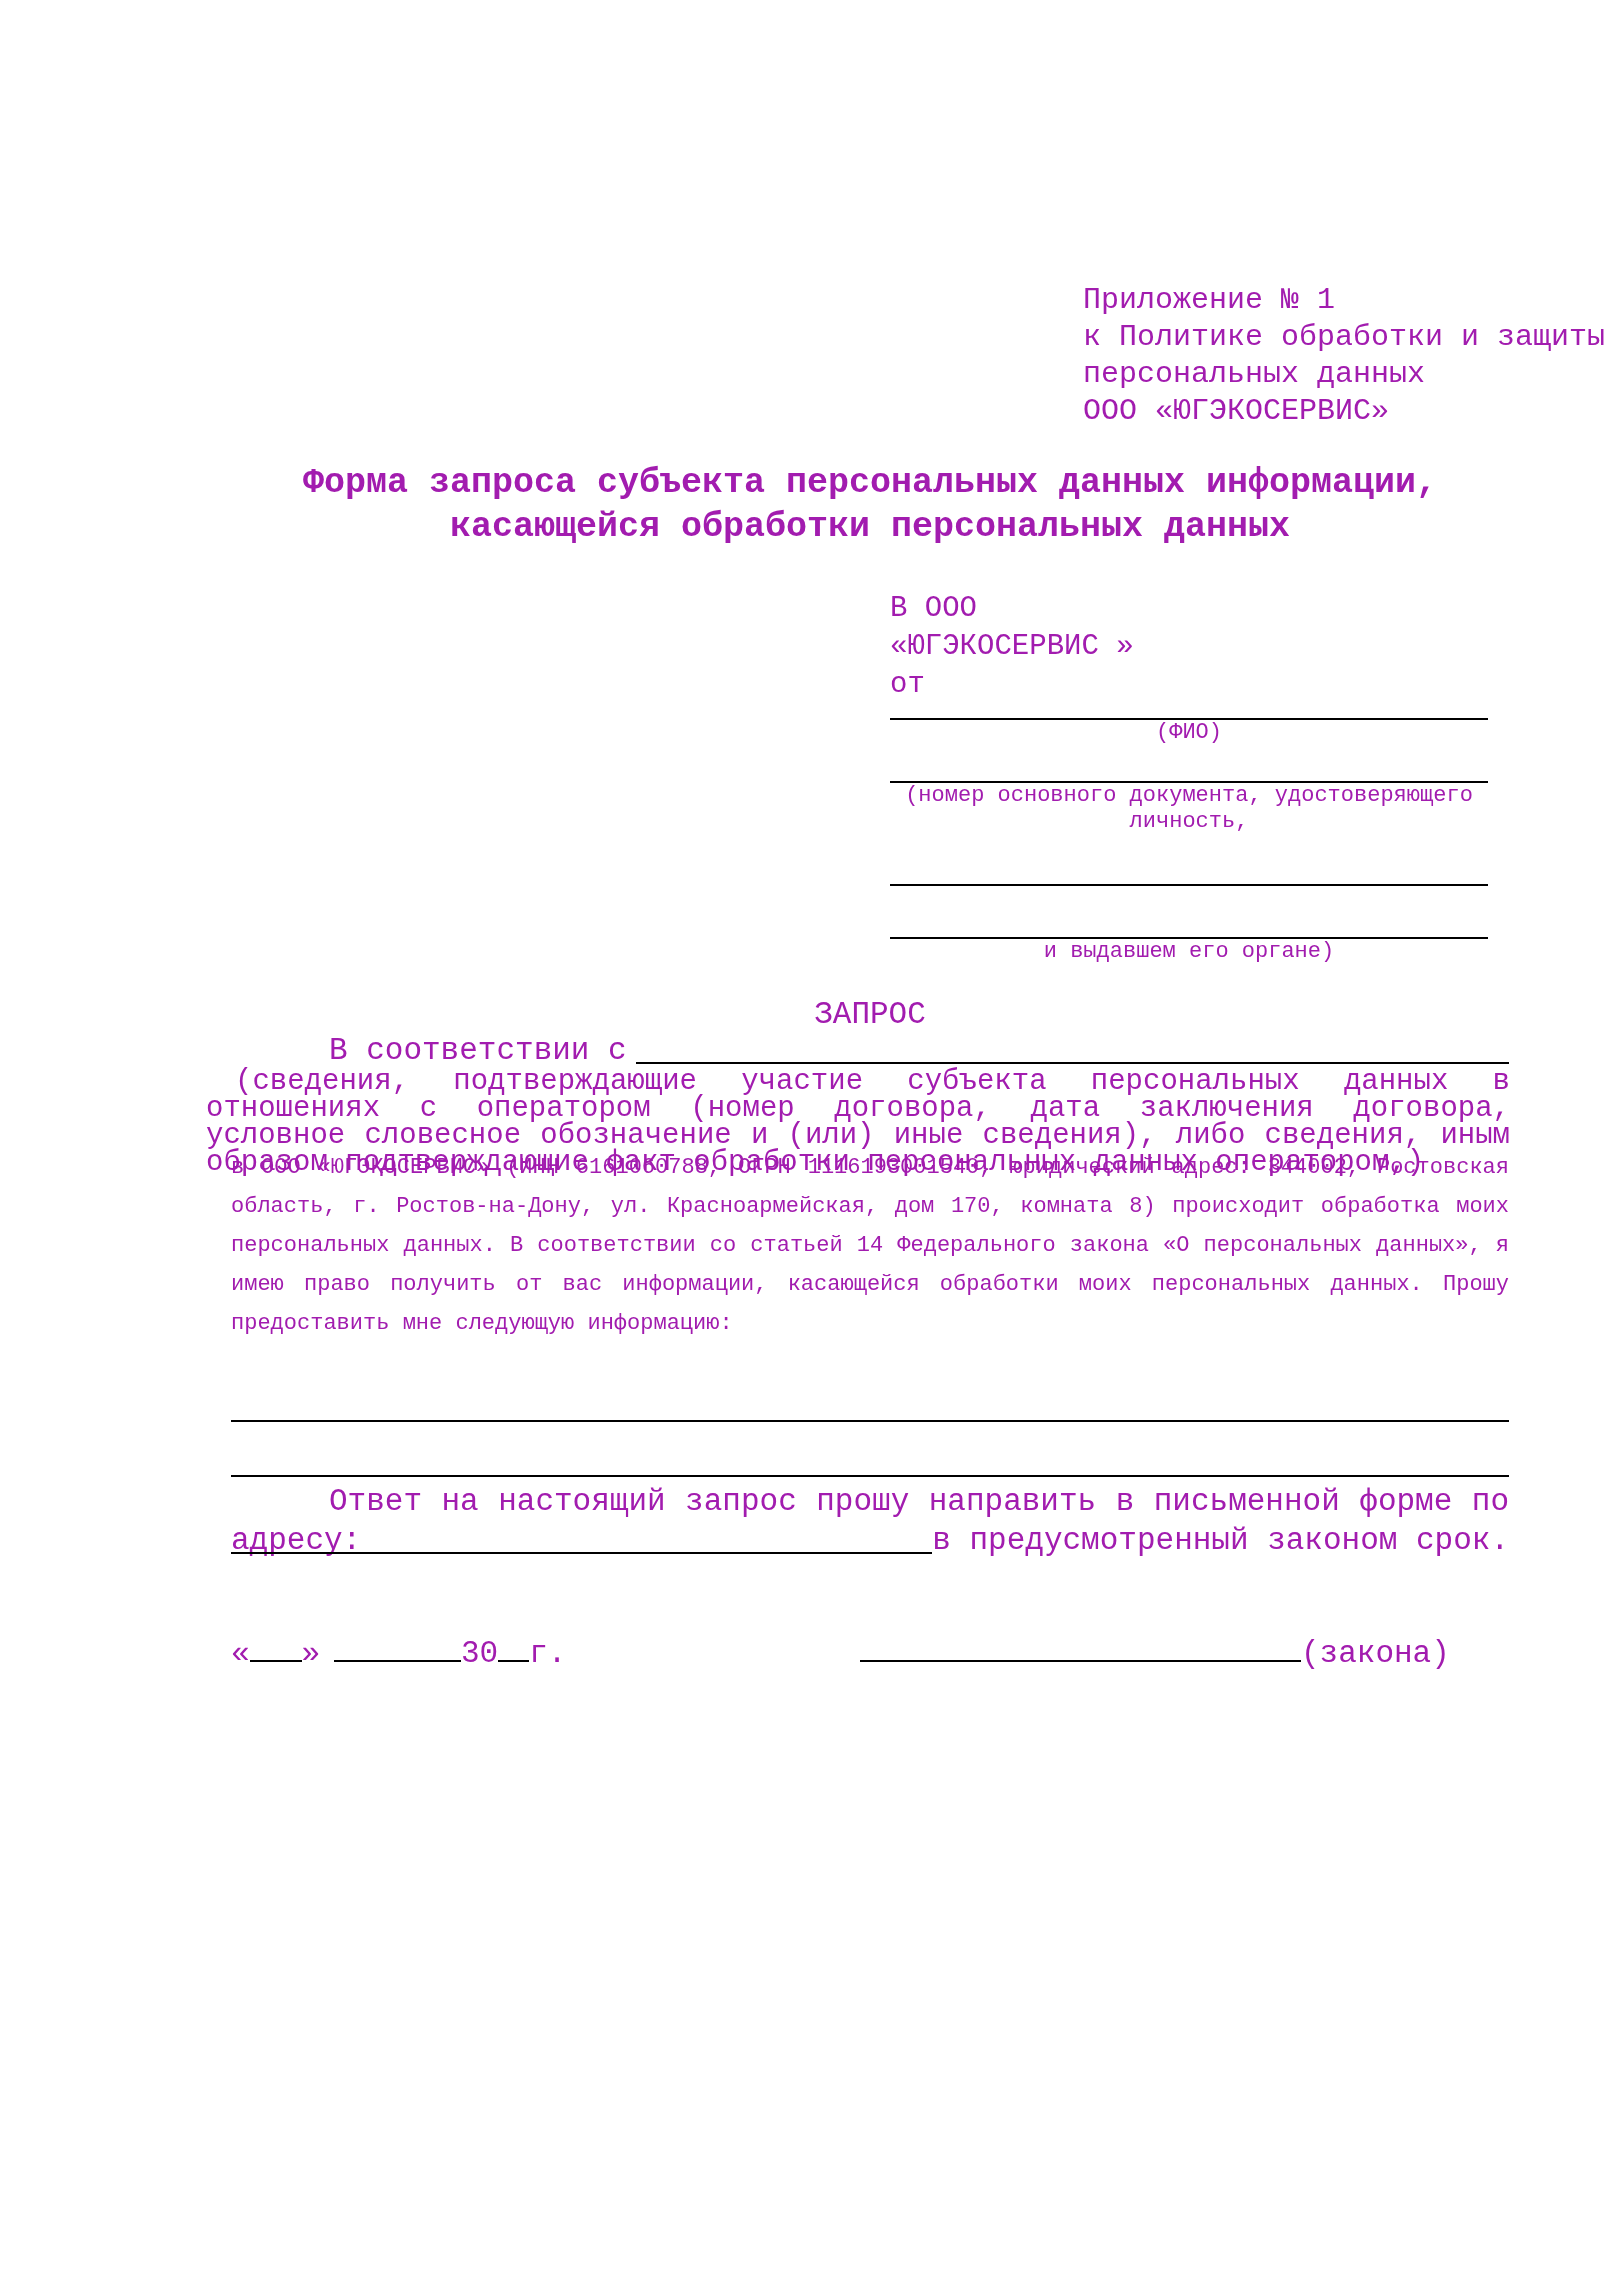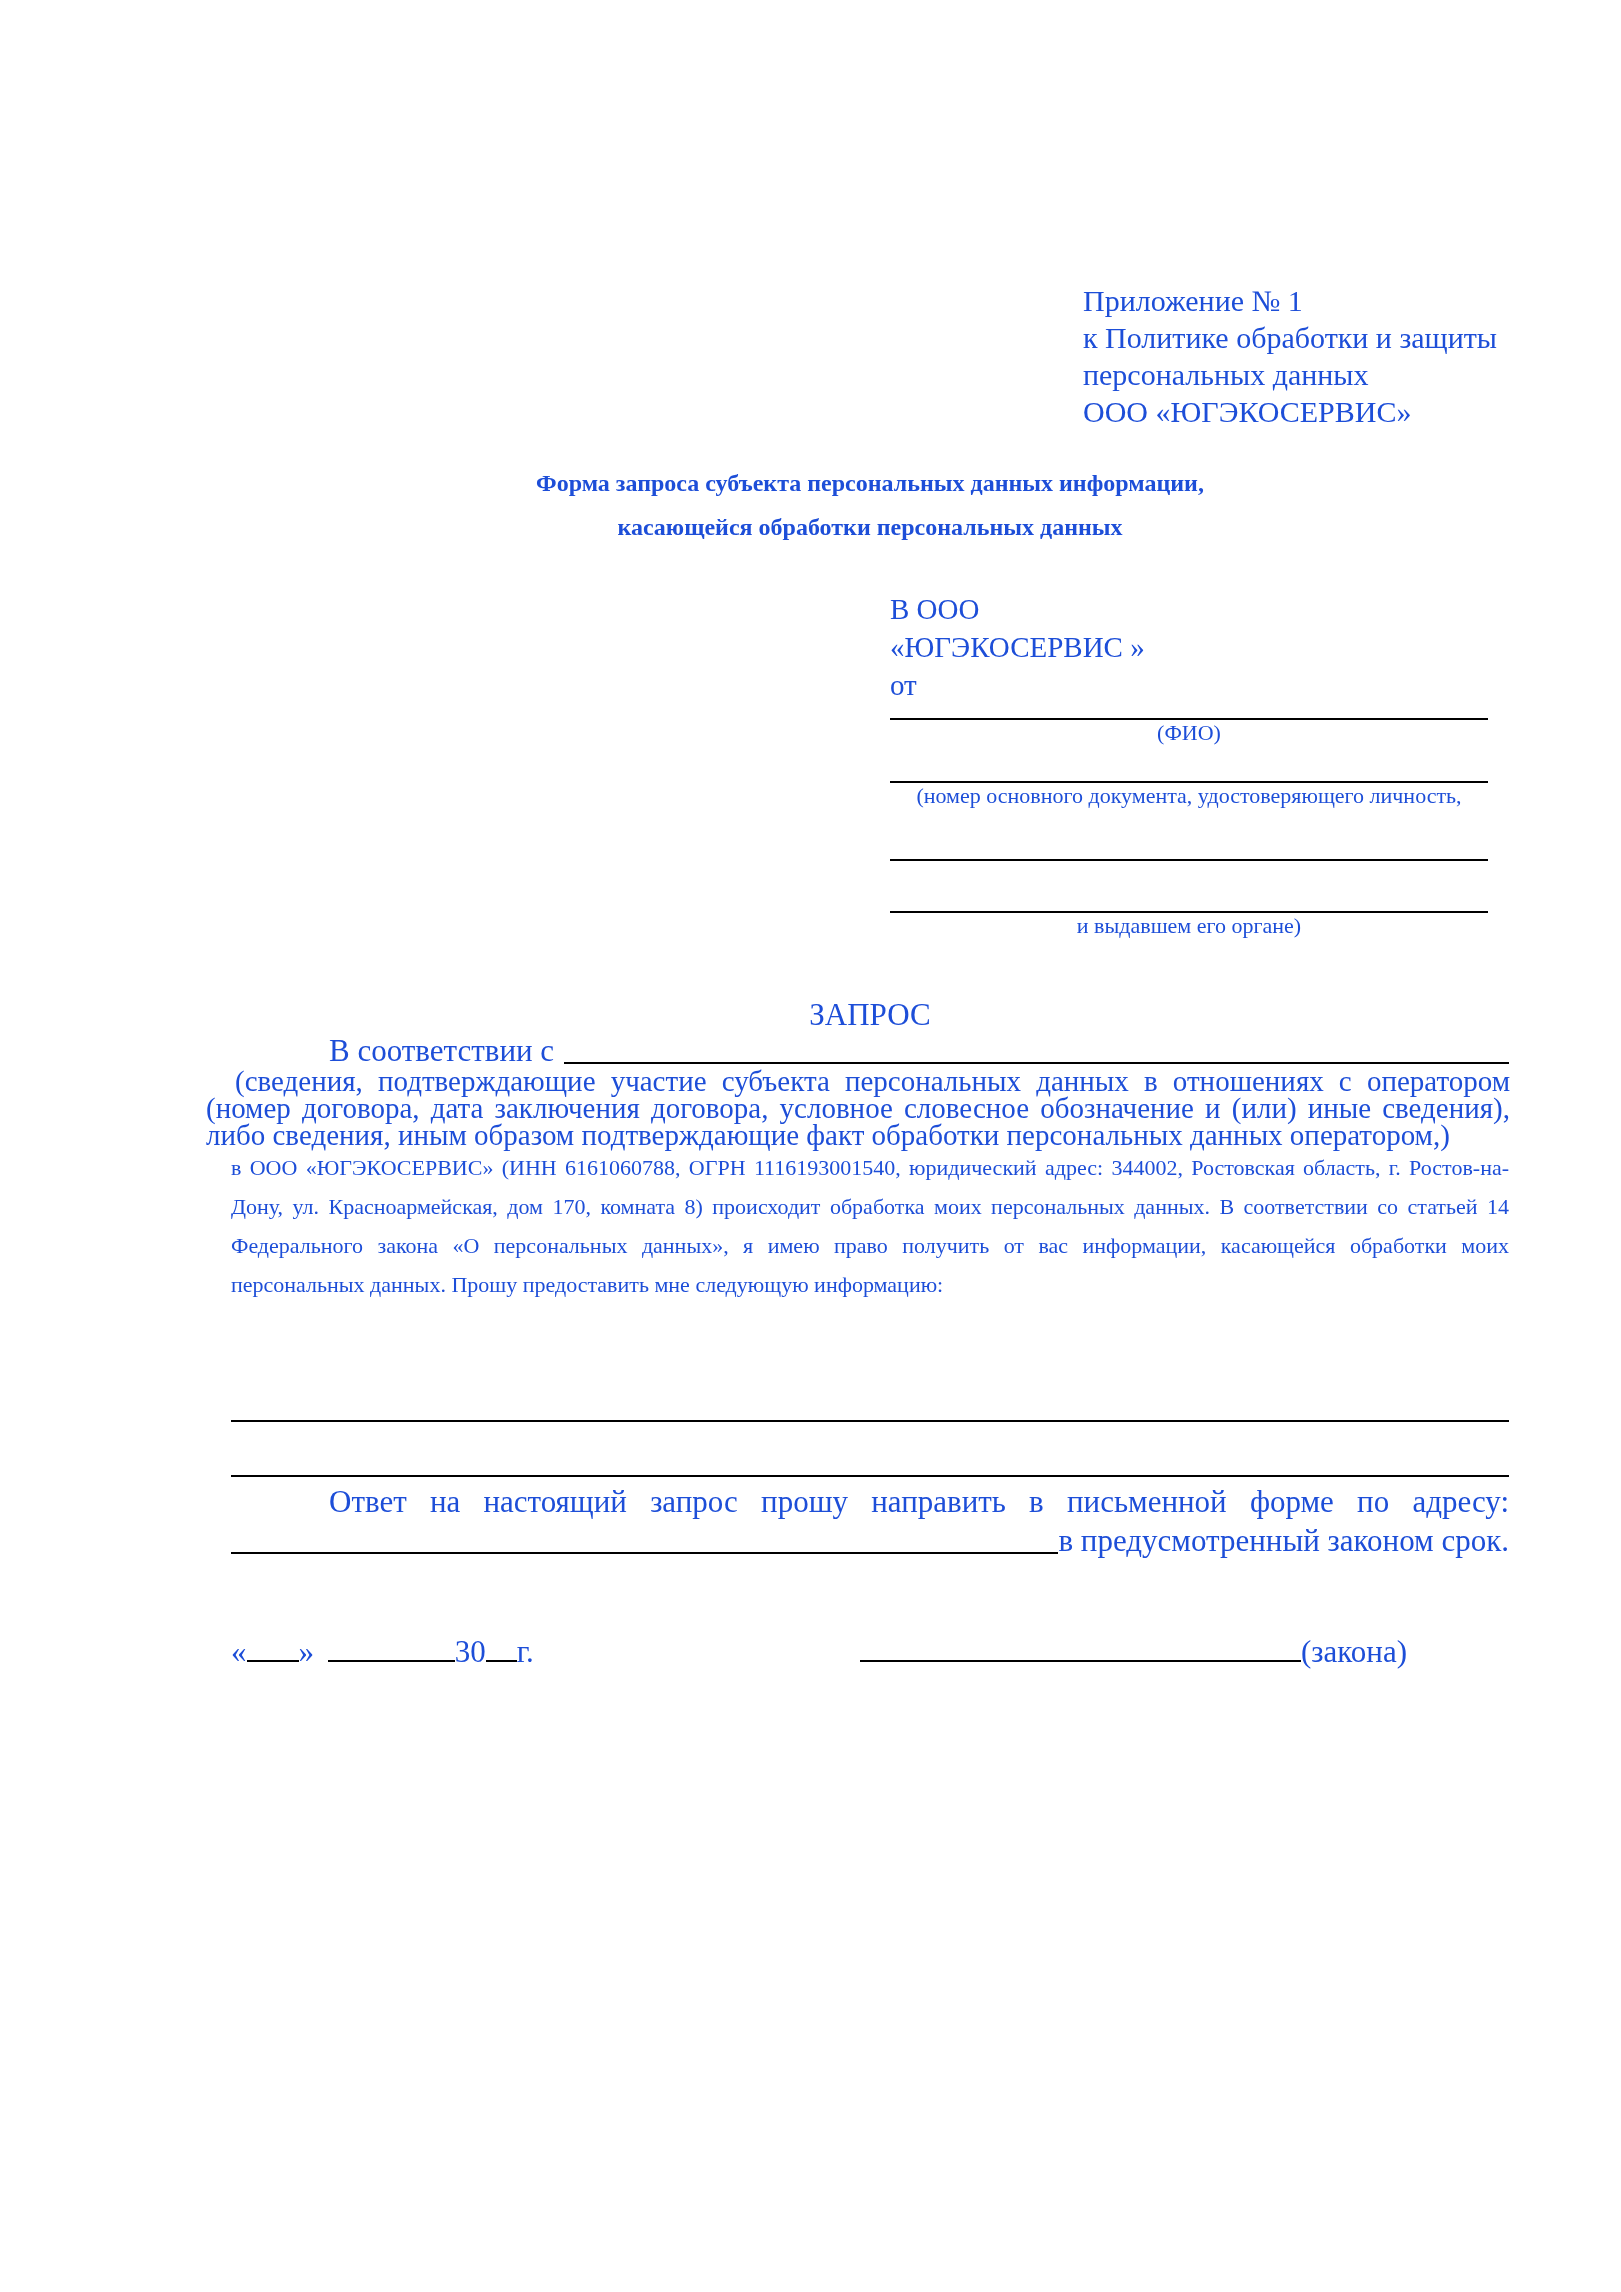--- a/index.html
+++ b/index.html
@@ -1,30 +1,30 @@
 <!DOCTYPE html>
 <html><head>
 <meta charset="utf-8">
 <style>
   html,body{margin:0;padding:0;background:#fff;}
   .page{
     position:relative;
     width:1621px;height:2293px;
     background:#ffffff;
-    color:#1d4ed8;
-    font-family:Liberation Serif, serif;
+    color:#a21caf;
+    font-family:Liberation Mono, monospace;
     overflow:hidden;
   }
   .abs{position:absolute;}
 
   
   .appendix{left:1083px;top:282px;font-size:30px;line-height:37px;}
 
   
-  .doc-title{left:231px;top:461px;width:1278px;text-align:center;font-weight:bold;font-size:24px;line-height:44px;}
+  .doc-title{left:231px;top:461px;width:1278px;text-align:center;font-weight:bold;font-size:35px;line-height:44px;}
 
   
   .addressee{left:890px;top:590px;width:598px;font-size:29px;line-height:38px;}
   .fline{border-bottom:2px solid #000;}
   .addressee .f1{height:13.7px;}
   .addressee .f2{height:14.7px;margin-top:21.6px;}
   .addressee .f3{height:14.7px;margin-top:35px;}
   .addressee .f4{height:14.7px;margin-top:36px;}
   .fcap{font-size:22px;line-height:25.5px;text-align:center;}
 

